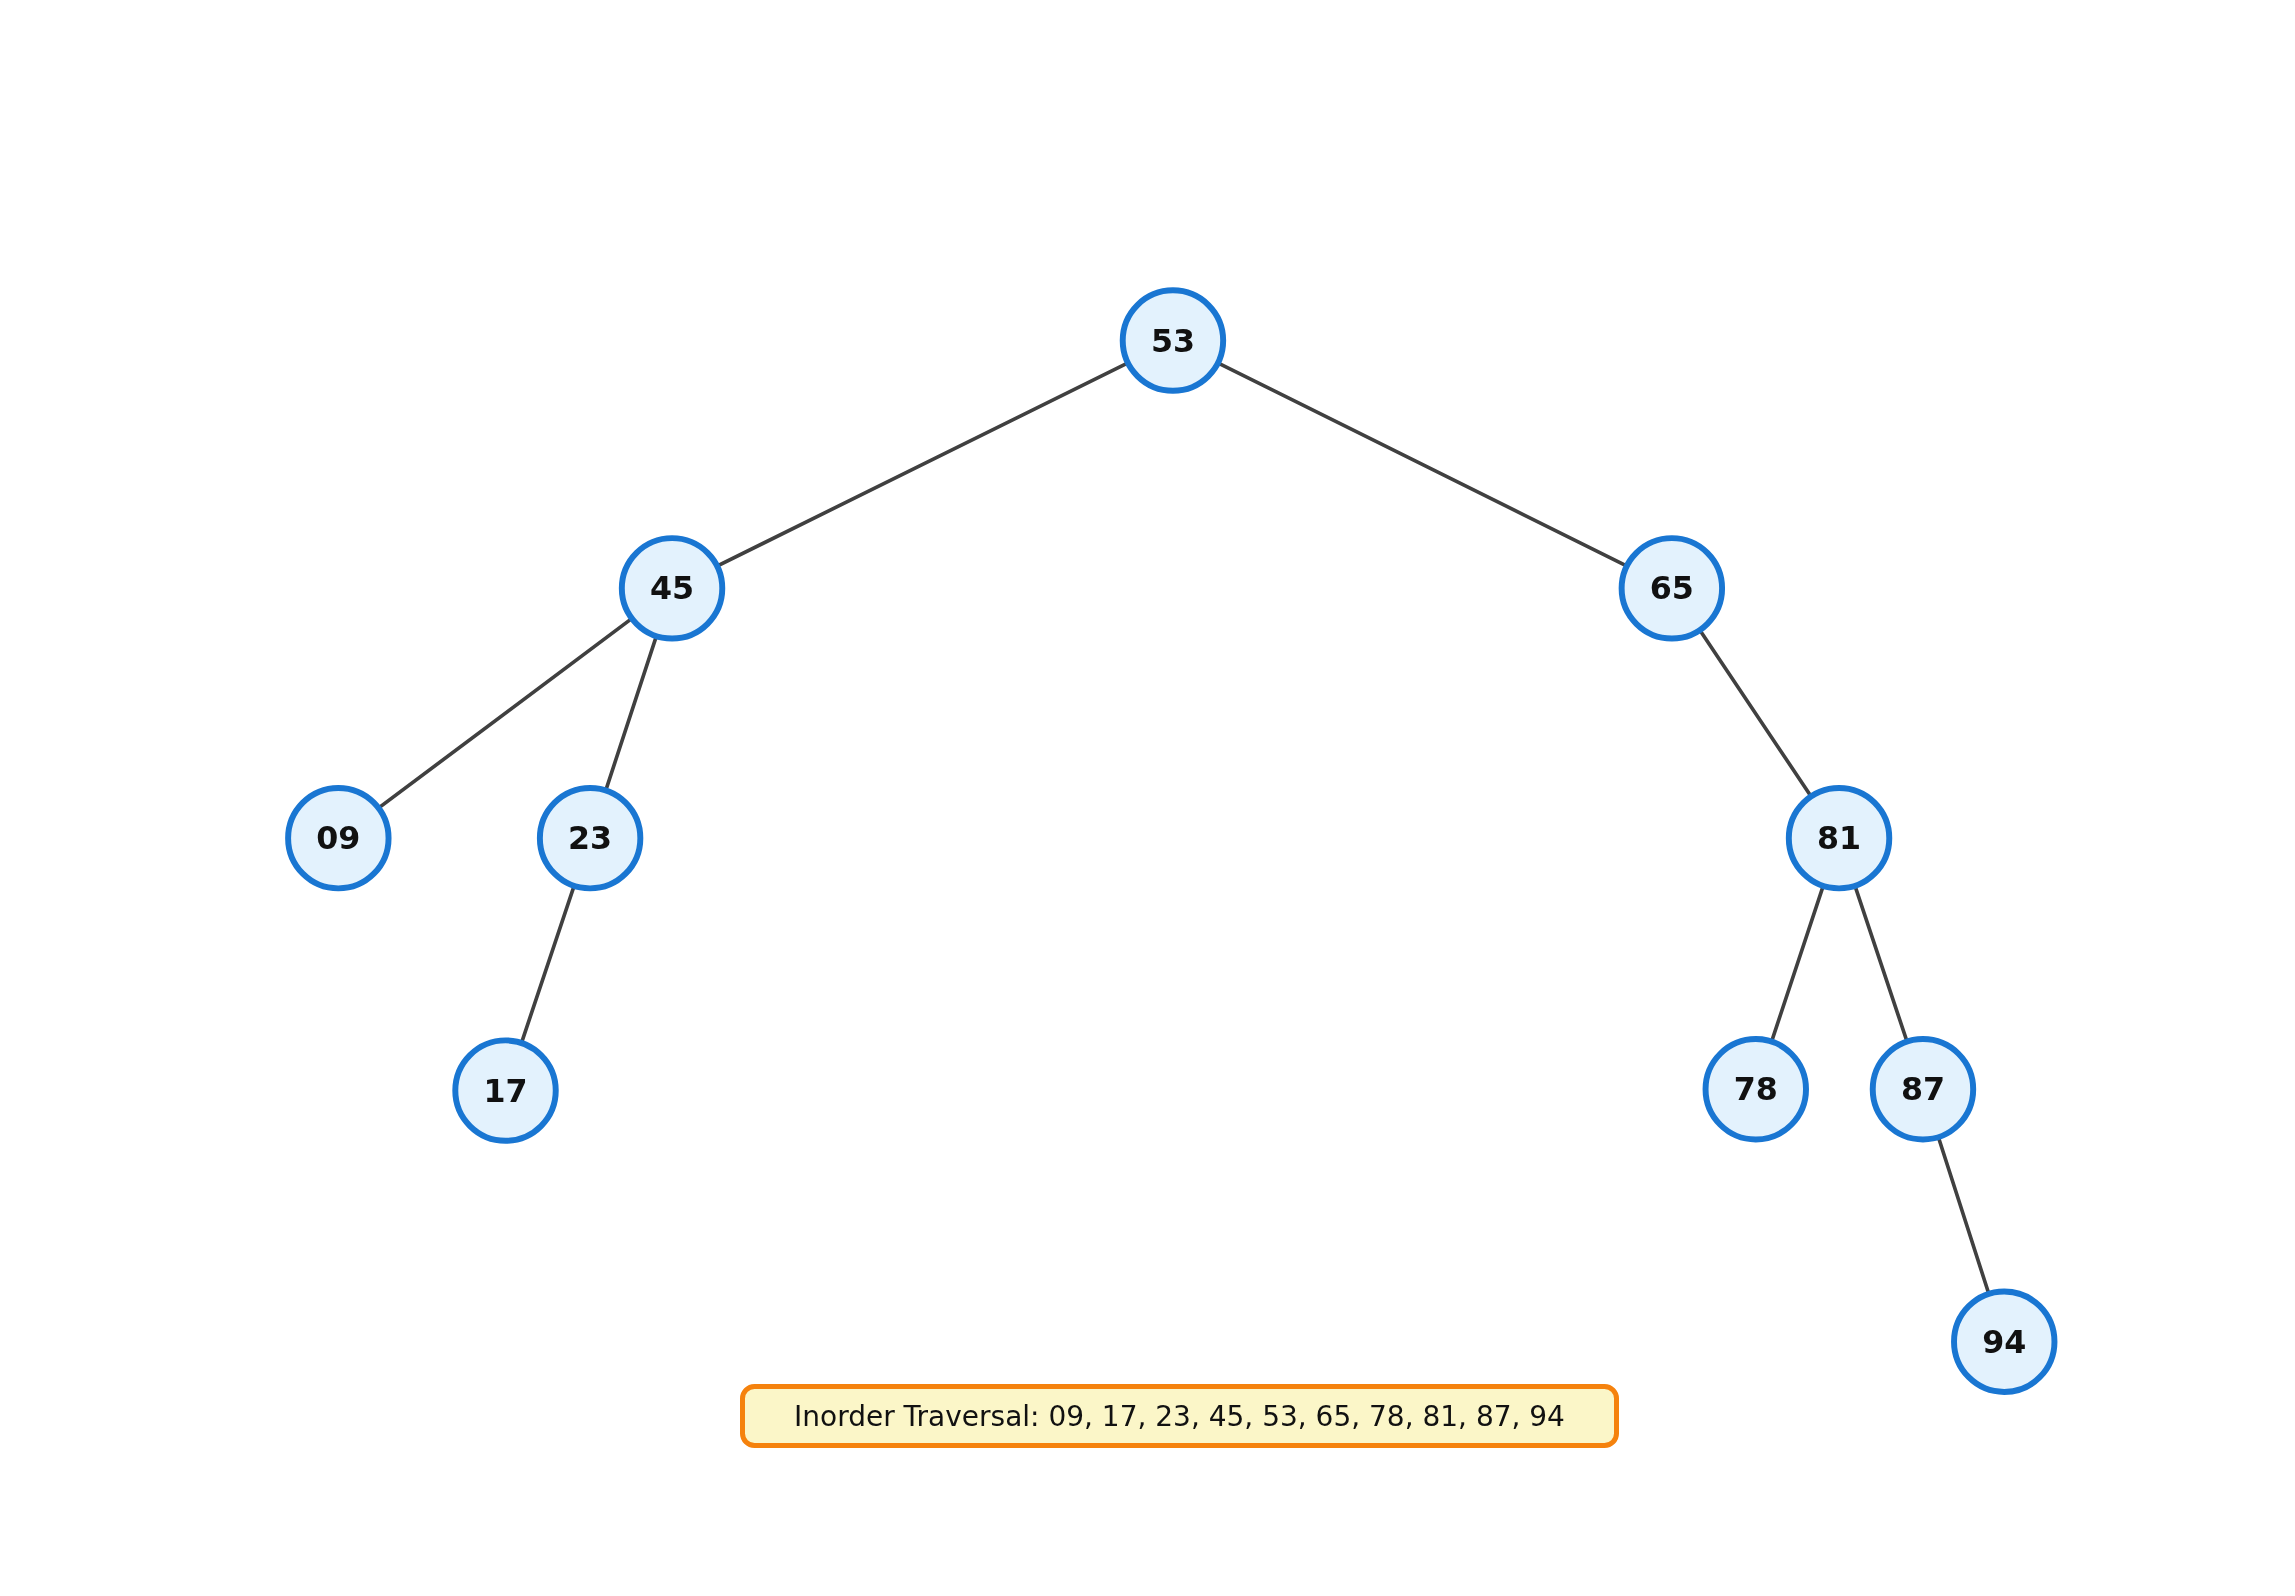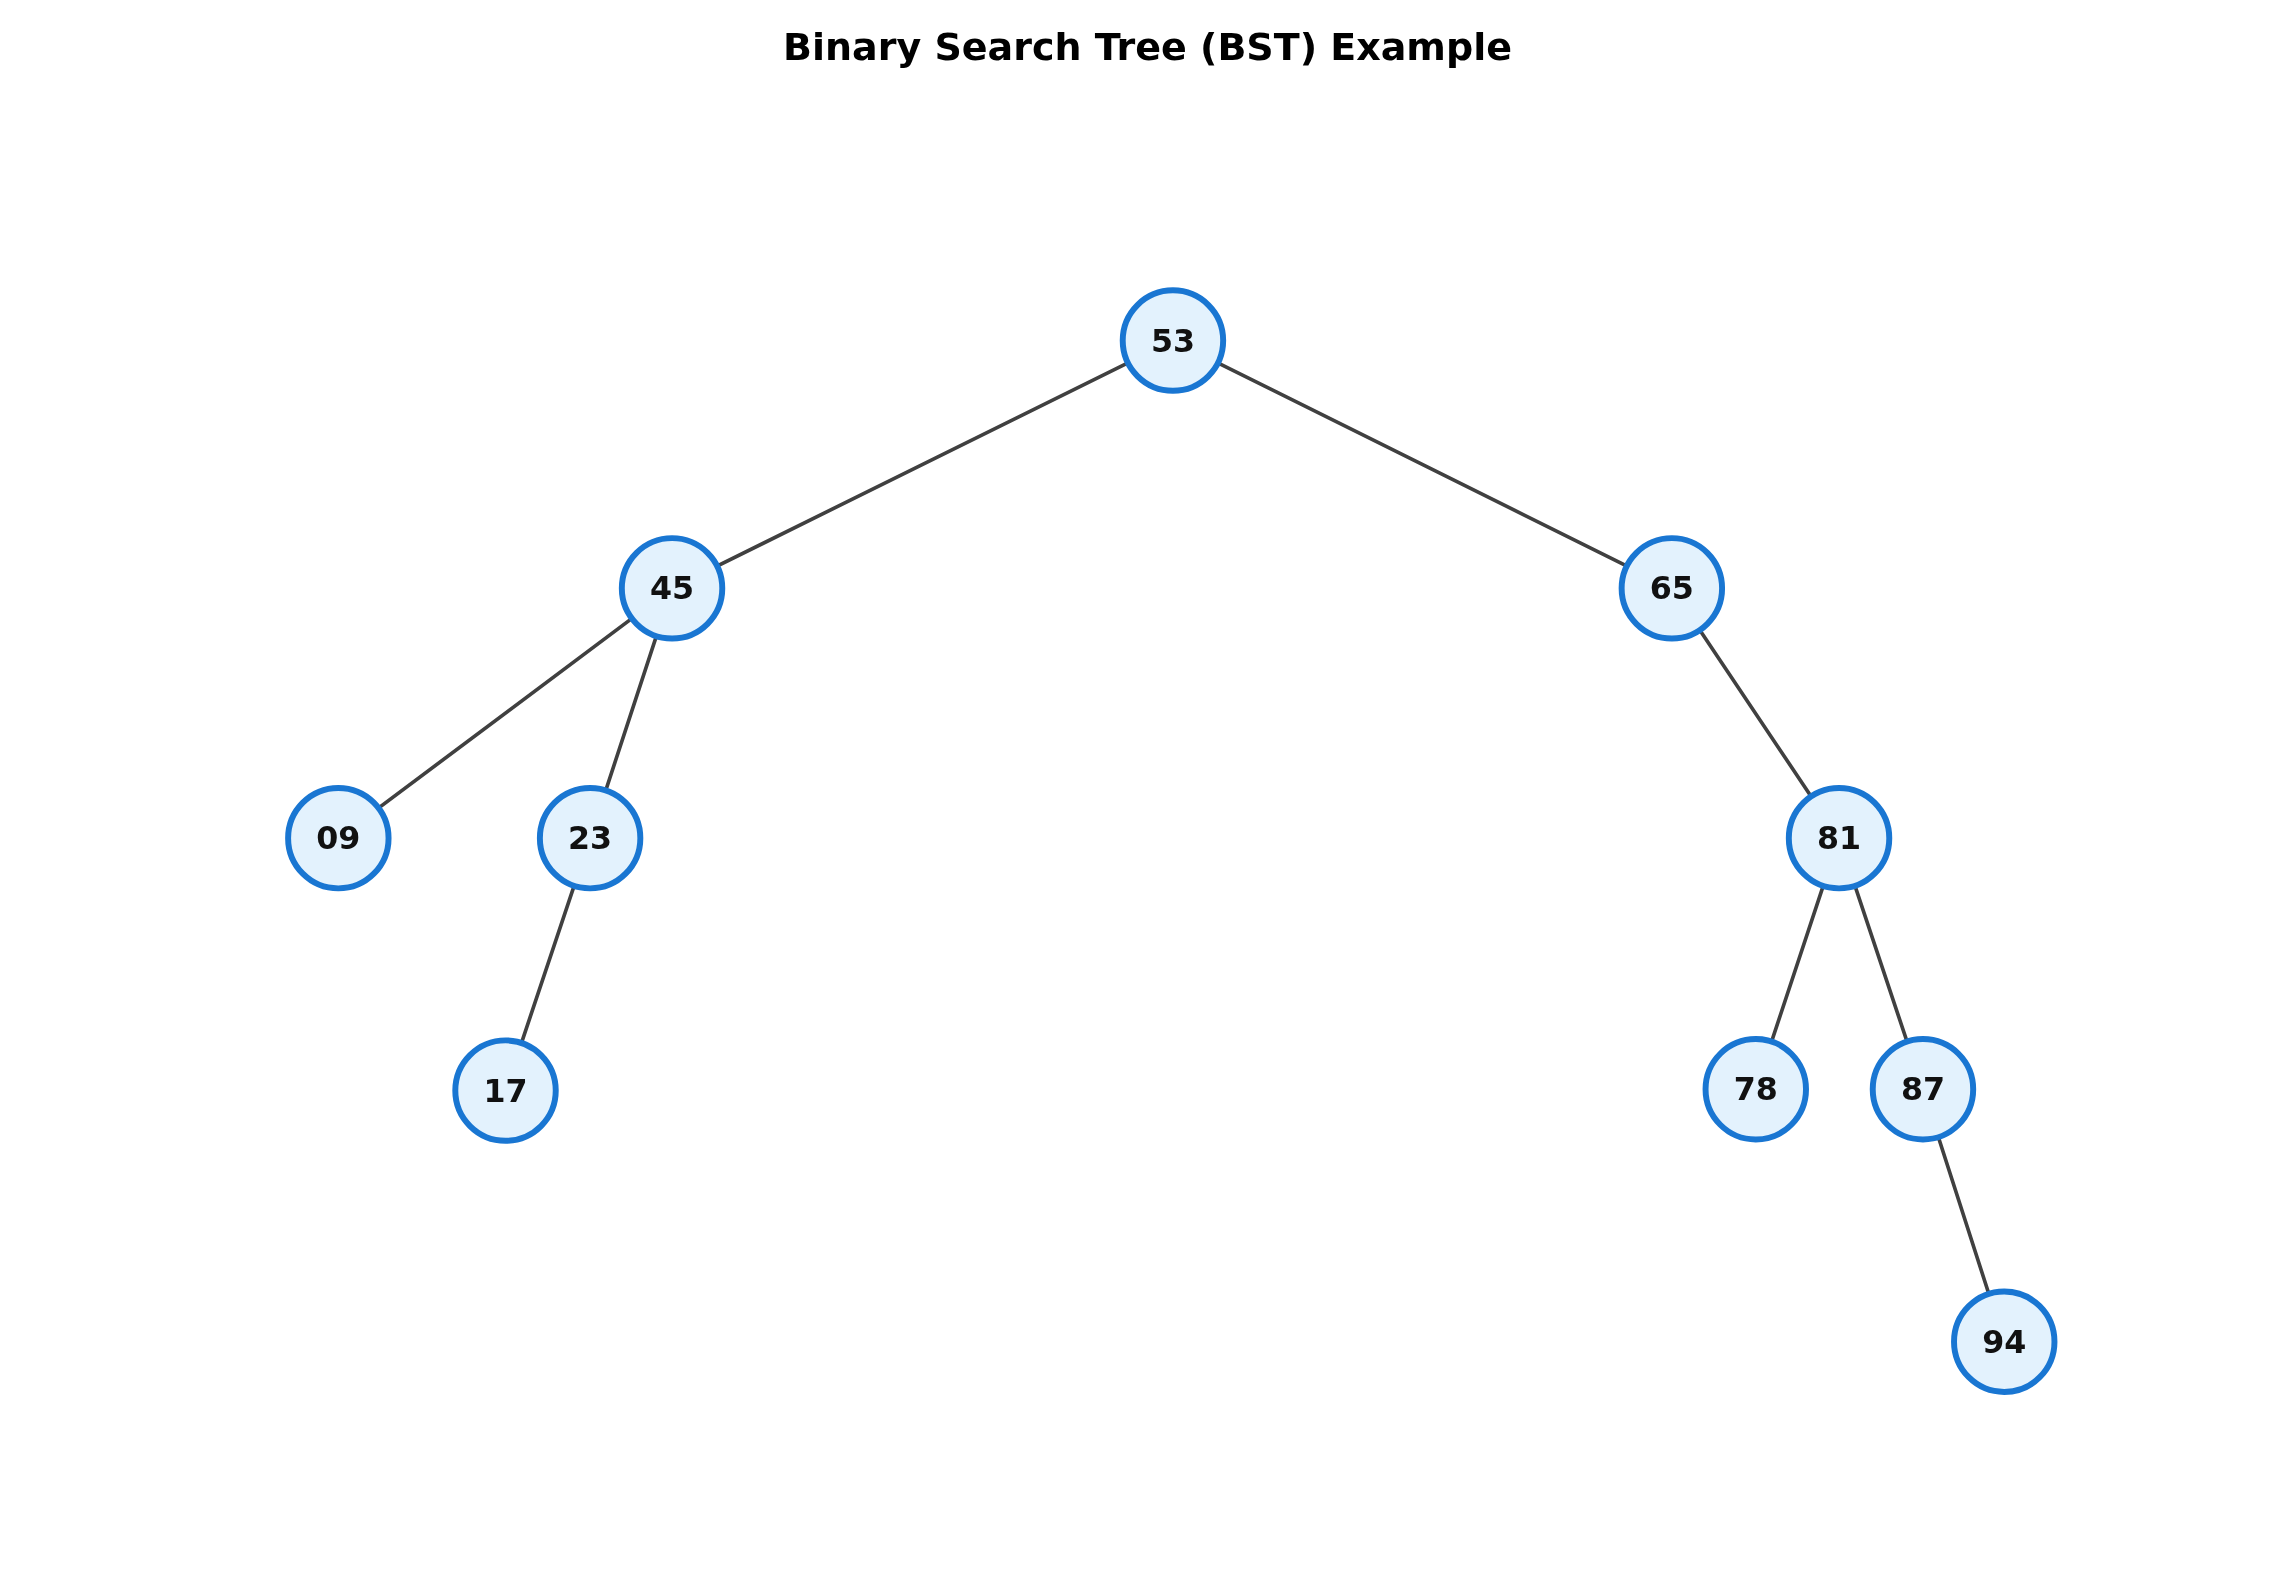--- a/index.html
+++ b/index.html
@@ -58,21 +58,20 @@
     font-size: 28px;
     color: #111111;
     white-space: nowrap;
   }
 </style>
 </head>
 <body>
 
 <div class="stage" style="background: rgb(255, 255, 255);">
 
-  <h1 class="figure-title" style="color: rgb(0, 0, 0);">Binary Search Tree (BST) Example</h1>
 
   <svg class="tree-svg" id="tree-svg" viewBox="0 0 3473 2416">
     <g id="edges-layer">
         <line x1="1775" y1="515" x2="1017" y2="890" stroke="#404040" stroke-width="5.5" stroke-linecap="round"></line>
         <line x1="1775" y1="515" x2="2530" y2="890" stroke="#404040" stroke-width="5.5" stroke-linecap="round"></line>
         <line x1="1017" y1="890" x2="512" y2="1268" stroke="#404040" stroke-width="5.5" stroke-linecap="round"></line>
         <line x1="1017" y1="890" x2="893" y2="1268" stroke="#404040" stroke-width="5.5" stroke-linecap="round"></line>
         <line x1="893" y1="1268" x2="765" y2="1650" stroke="#404040" stroke-width="5.5" stroke-linecap="round"></line>
         <line x1="2530" y1="890" x2="2783" y2="1268" stroke="#404040" stroke-width="5.5" stroke-linecap="round"></line>
         <line x1="2783" y1="1268" x2="2657" y2="1648" stroke="#404040" stroke-width="5.5" stroke-linecap="round"></line>
@@ -116,15 +115,18 @@
           <circle cx="2910" cy="1648" r="76" fill="#e3f2fd" stroke="#1976d2" stroke-width="9"></circle>
           <text x="2910" y="1648" text-anchor="middle" dominant-baseline="central" fill="#111111">87</text>
         </g>
         <g>
           <circle cx="3033" cy="2030" r="76" fill="#e3f2fd" stroke="#1976d2" stroke-width="9"></circle>
           <text x="3033" y="2030" text-anchor="middle" dominant-baseline="central" fill="#111111">94</text>
         </g>
       </g>
   </svg>
 
+  <div class="traversal-box" style="background: rgb(251, 246, 200); border-color: rgb(245, 130, 13);">
+    <span style="color: rgb(17, 17, 17);">Inorder Traversal: 09, 17, 23, 45, 53, 65, 78, 81, 87, 94</span>
+  </div>
 
 </div>
 
 
 </body></html>

